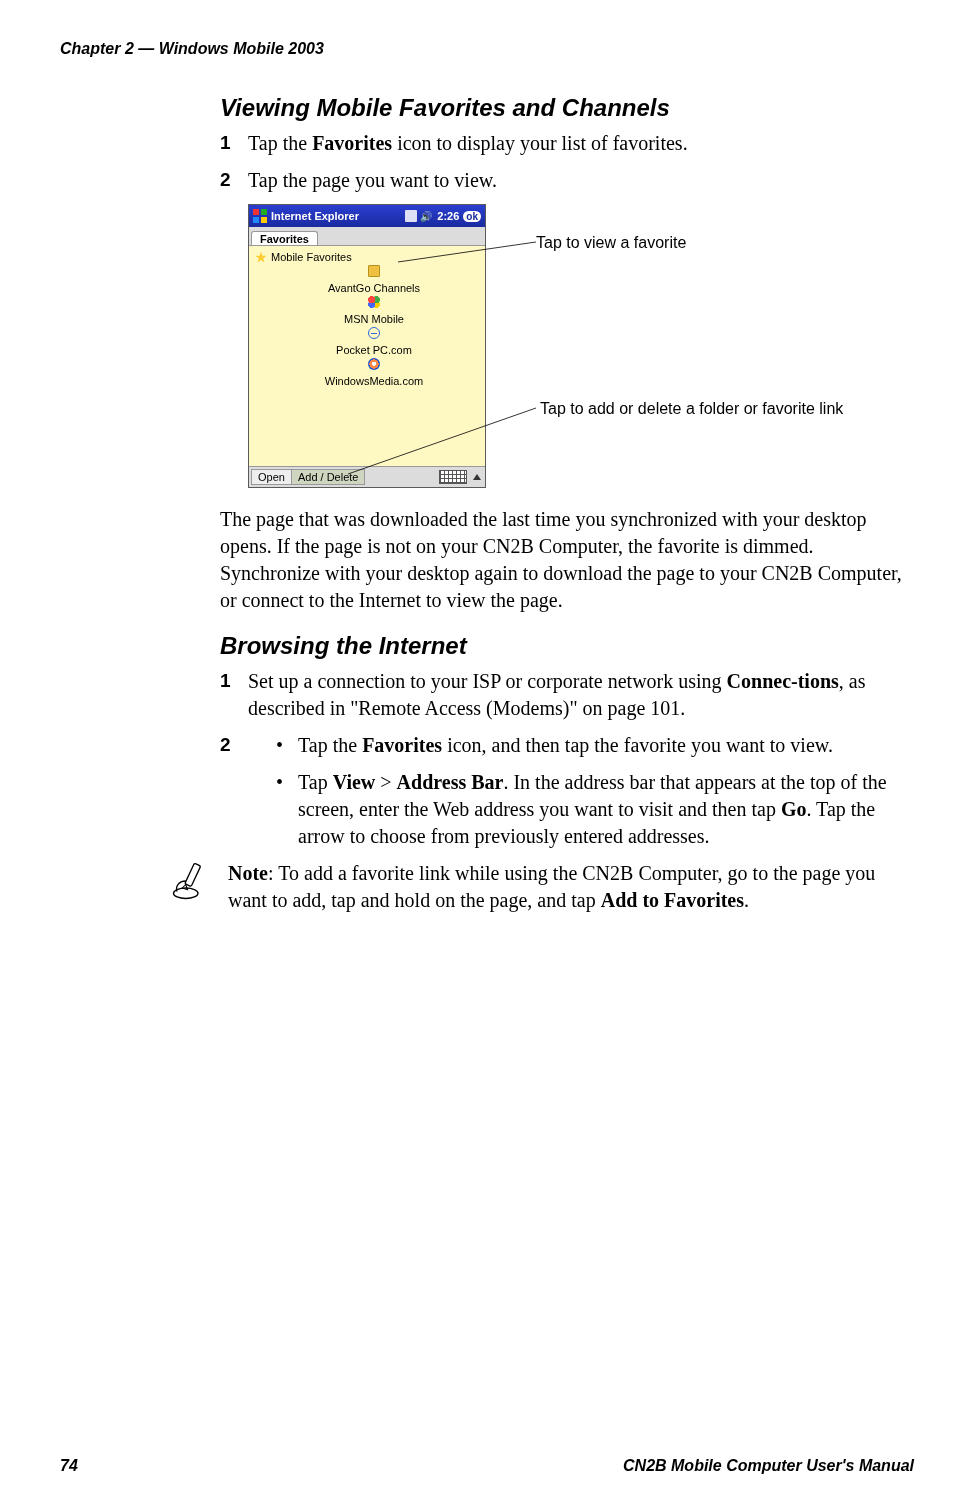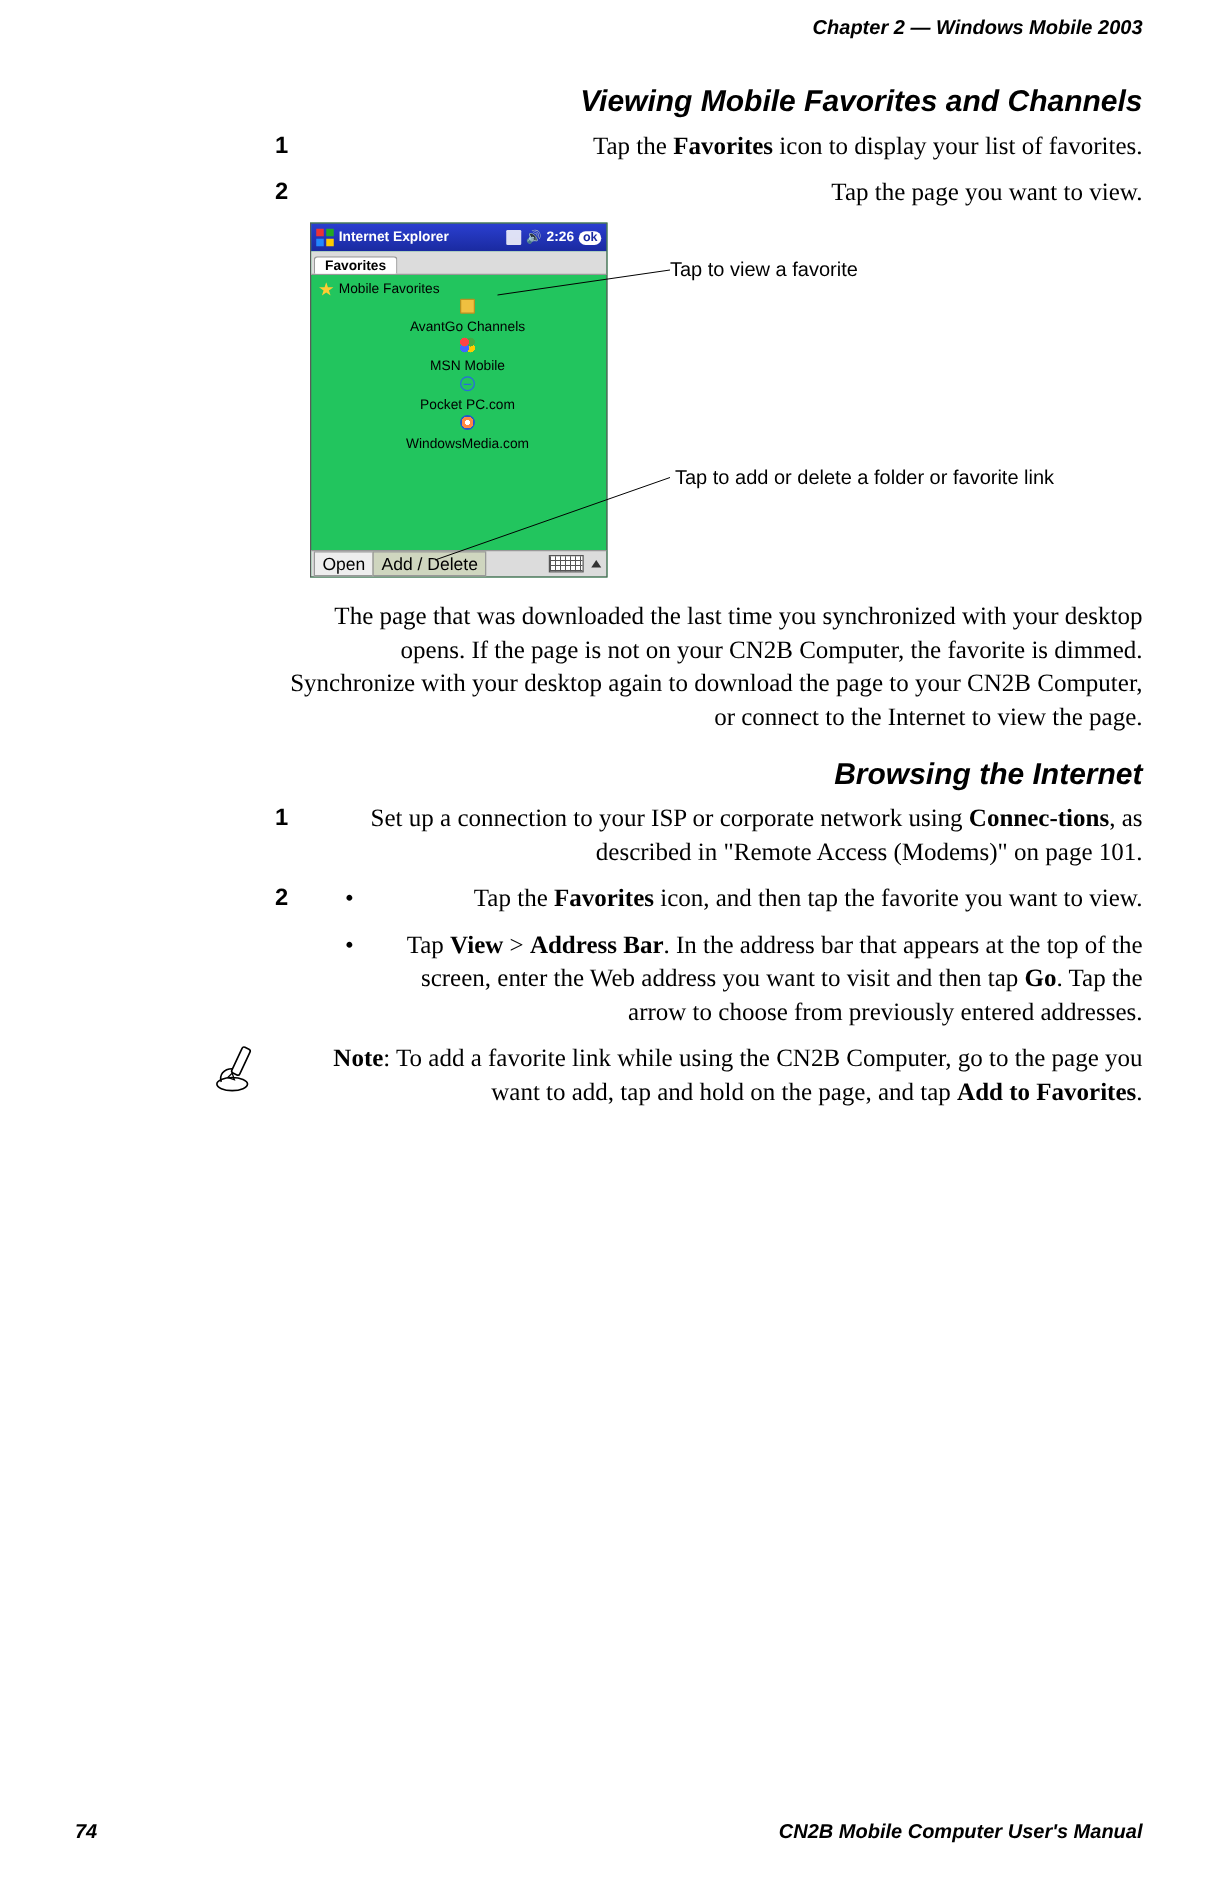--- a/index.html
+++ b/index.html
@@ -7,23 +7,22 @@
     margin: 0;
     padding: 0;
     background: #fff;
     font-family: "Times New Roman", Georgia, serif;
     color: #000;
   }
   .page {
     width: 974px;
     height: 1503px;
     box-sizing: border-box;
-    padding: 14px 60px 0 60px;
+    padding: 40px 60px 0 60px;
     position: relative;
-    text-align: right;
   }
   .running-head {
     font-family: "Trebuchet MS", Arial, sans-serif;
     font-weight: bold;
     font-style: italic;
     font-size: 16px;
     margin-bottom: 36px;
   }
   .content {
     margin-left: 160px;
@@ -87,21 +86,21 @@
     margin: 6px 0 14px 28px;
     height: 288px;
   }
   .pda {
     position: absolute;
     left: 0;
     top: 0;
     width: 238px;
     height: 284px;
     border: 1px solid #5a5a5a;
-    background: #22c55e;
+    background: #fef9c3;
     box-sizing: border-box;
     font-family: Tahoma, Arial, sans-serif;
     font-size: 11px;
   }
   .pda .titlebar {
     height: 22px;
     background: linear-gradient(#2a3fd0, #1a2aa0);
     color: #fff;
     display: flex;
     align-items: center;
@@ -167,21 +166,21 @@
   .ico.blue-e::after { content: ""; position: absolute; left: 2px; right: 2px; top: 5px; height: 1px; background: #2a6adf; }
   .ico.media { background: radial-gradient(circle, #fff 0 25%, #ff8844 25% 55%, #2255cc 55% 100%); border-radius: 50%; }
   .pda .bottombar {
     position: absolute;
     bottom: 0; left: 0; right: 0;
     height: 20px;
     background: #dcdcdc;
     border-top: 1px solid #999;
     display: flex;
     align-items: center;
-    font-size: 14px;
+    font-size: 11px;
   }
   .bottombar .btn {
     padding: 1px 6px;
     border: 1px solid #999;
     background: #eee;
     margin-left: -1px;
   }
   .bottombar .btn.first { margin-left: 2px; }
   .bottombar .btn.sel { background: #cfd6bf; }
   .bottombar .spacer { flex: 1; }

